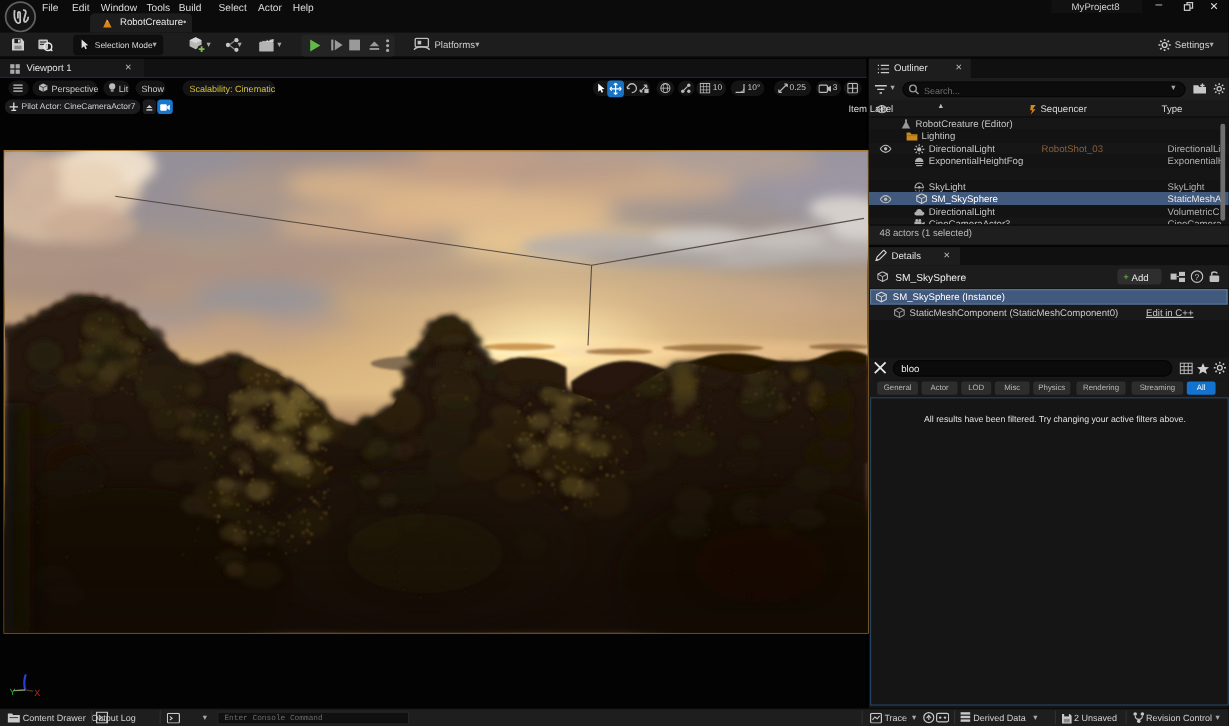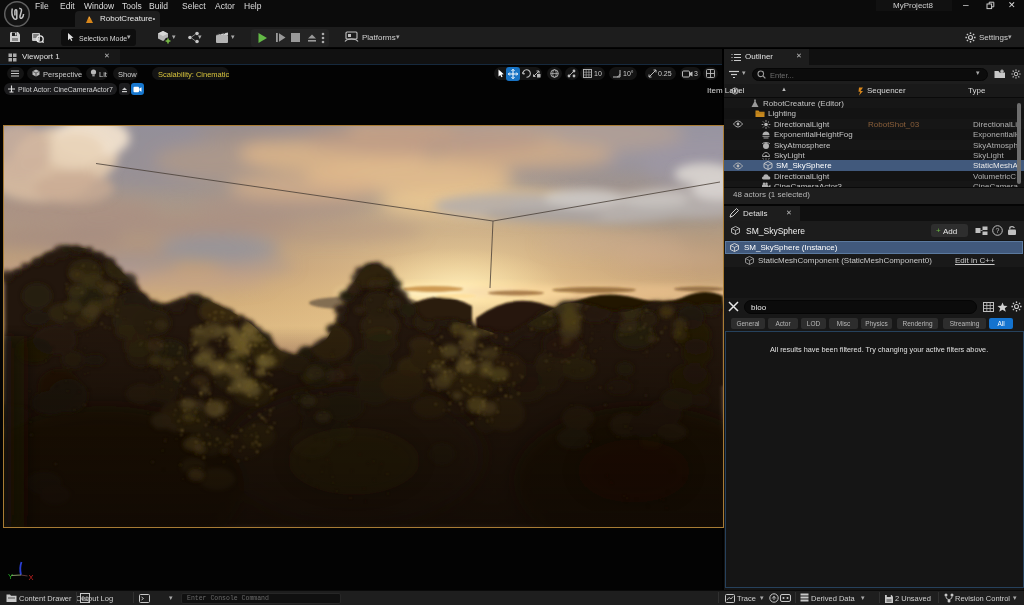--- a/index.html
+++ b/index.html
@@ -1515,21 +1515,21 @@
         <line x1="2" y1="4.5" x2="8" y2="4.5"></line>
         <line x1="4" y1="7.5" x2="6" y2="7.5"></line>
       </g>
     </svg>
     <div class="abs tx" style="left:742px;top:69px;font-size:7px;color:#aaa">▾</div>
     <div class="abs" style="left:752px;top:68px;width:236px;height:13px;background:#0c0c0c;border-radius:7px;border:1px solid #060606"></div>
     <svg class="abs" style="left:757px;top:70px" width="9" height="9" viewBox="0 0 9 9">
       <circle cx="3.8" cy="3.8" r="2.8" fill="none" stroke="#999" stroke-width="1.1"></circle>
       <line x1="6" y1="6" x2="8.4" y2="8.4" stroke="#999" stroke-width="1.2"></line>
     </svg>
-    <div class="abs tx" style="left:770px;top:70.5px;font-size:7.5px;color:#6e6e6e">Enter...</div>
+    <div class="abs tx" style="left:770px;top:70.5px;font-size:7.5px;color:#6e6e6e">Search...</div>
     <div class="abs tx" style="left:976px;top:69px;font-size:7px;color:#aaa">▾</div>
     <svg class="abs" style="left:994px;top:69px" width="12" height="10" viewBox="0 0 12 10">
       <path d="M0.5,2.5 L0.5,9 L11,9 L11,3.5 L5.5,3.5 L4.5,2 L0.5,2 Z" fill="#c8c8c8"></path>
       <path d="M8,0.5 V4 M6.2,2.2 H9.8" stroke="#c8c8c8" stroke-width="1.2" fill="none"></path>
     </svg>
     <svg class="abs" style="left:1011px;top:69px" width="10" height="10" viewBox="0 0 10 10">
       <circle cx="5" cy="5" r="1.8" fill="none" stroke="#c8c8c8" stroke-width="1"></circle>
       <g stroke="#c8c8c8" stroke-width="1.2">
         <line x1="5" y1="0.4" x2="5" y2="1.8"></line>
         <line x1="5" y1="8.2" x2="5" y2="9.6"></line>
@@ -1593,28 +1593,20 @@
       <div class="abs" style="left:0;top:31.2px;width:300px;height:10.4px;background:#131313">
         <svg class="abs" style="left:37px;top:1px" width="10" height="9" viewBox="0 0 9 9">
           <path d="M1,5 C1,2.5 3,1.5 4.5,1.5 C6,1.5 8,2.5 8,5 Z" fill="#b0b0b0"></path>
           <g stroke="#b0b0b0" stroke-width="0.9">
             <line x1="1" y1="6.3" x2="8" y2="6.3"></line>
             <line x1="2" y1="8" x2="7" y2="8"></line>
           </g>
         </svg>
         <div class="abs tx" style="left:50px;top:1px;font-size:8px;color:#c4c4c4">ExponentialHeightFog</div>
         <div class="abs tx" style="left:249px;top:1px;font-size:8px;color:#b0b0b0">ExponentialH</div>
-      </div>
-      <div class="abs" style="left:0;top:41.6px;width:300px;height:10.4px;background:#161616">
-        <svg class="abs" style="left:37px;top:1px" width="10" height="9" viewBox="0 0 9 9">
-          <circle cx="4.5" cy="5" r="3" fill="#b0b0b0"></circle>
-          <path d="M0.5,3 C2,1 7,1 8.5,3" stroke="#b0b0b0" stroke-width="0.9" fill="none"></path>
-        </svg>
-        <div class="abs tx" style="left:50px;top:1px;font-size:8px;color:#c4c4c4">SkyAtmosphere</div>
-        <div class="abs tx" style="left:249px;top:1px;font-size:8px;color:#b0b0b0">SkyAtmosph</div>
       </div>
       <div class="abs" style="left:0;top:52.0px;width:300px;height:10.4px;background:#131313">
         <svg class="abs" style="left:37px;top:1px" width="10" height="9" viewBox="0 0 9 9">
           <path d="M1,5.5 C1,3 2.8,1.5 4.5,1.5 C6.2,1.5 8,3 8,5.5 Z" fill="none" stroke="#b0b0b0" stroke-width="0.9"></path>
           <circle cx="4.5" cy="5" r="1" fill="#b0b0b0"></circle>
           <g stroke="#b0b0b0" stroke-width="0.7">
             <line x1="1.2" y1="7" x2="2" y2="8.5"></line>
             <line x1="4.5" y1="7.2" x2="4.5" y2="8.8"></line>
             <line x1="7.8" y1="7" x2="7" y2="8.5"></line>
           </g>

